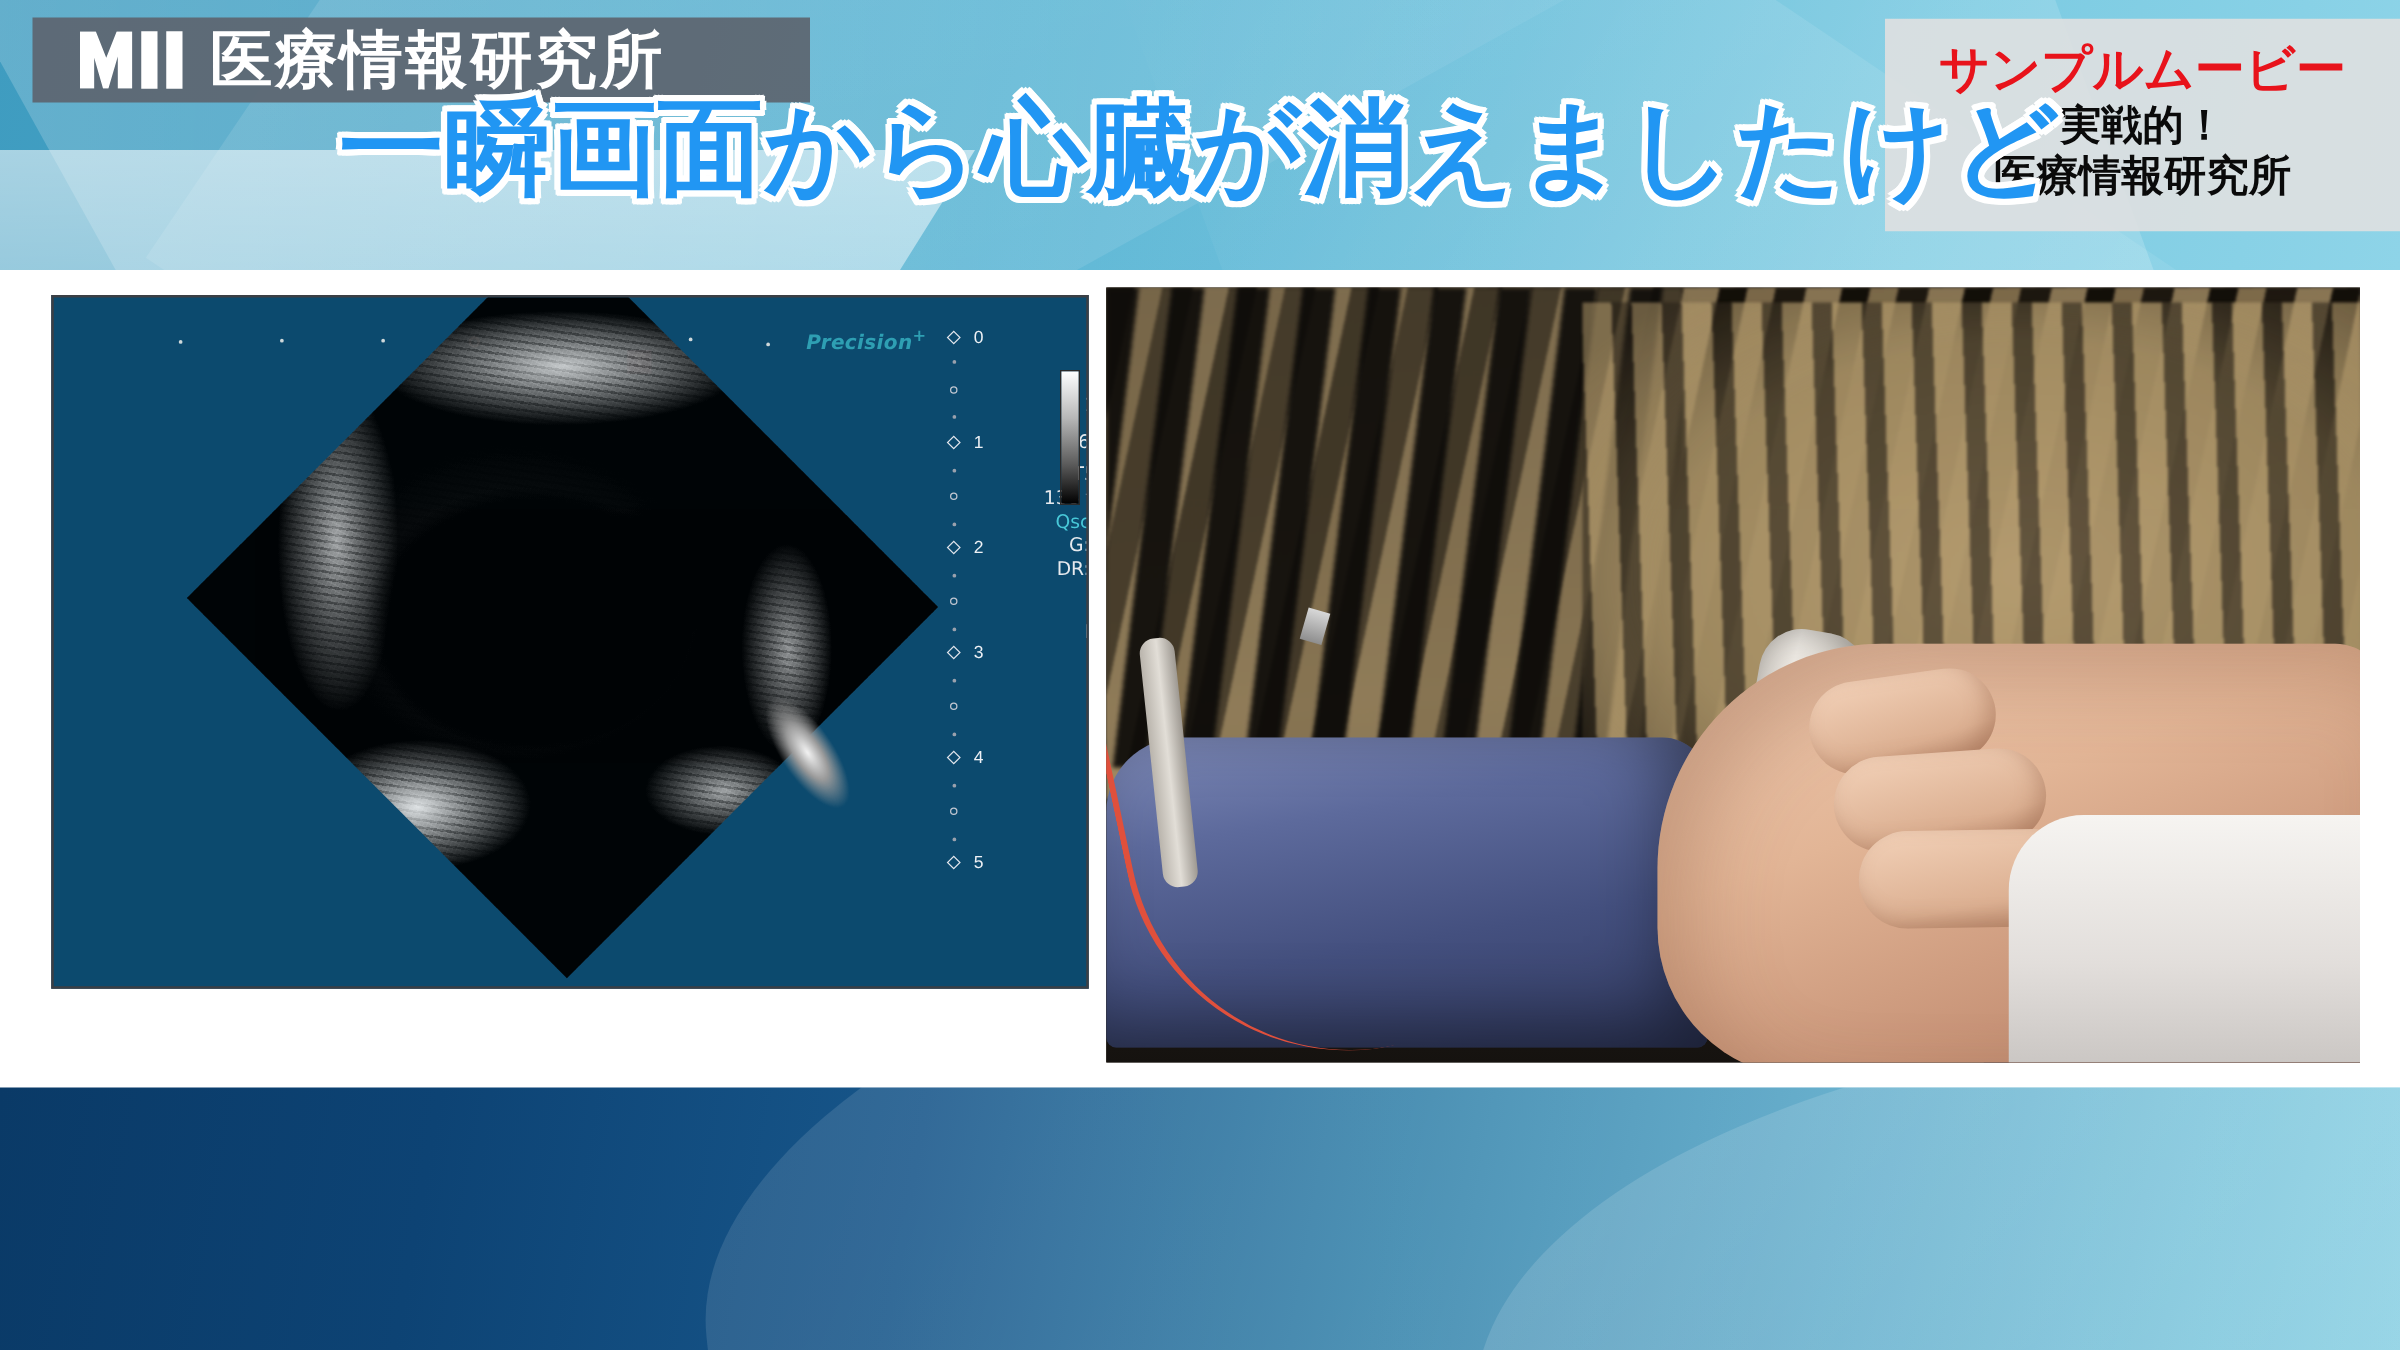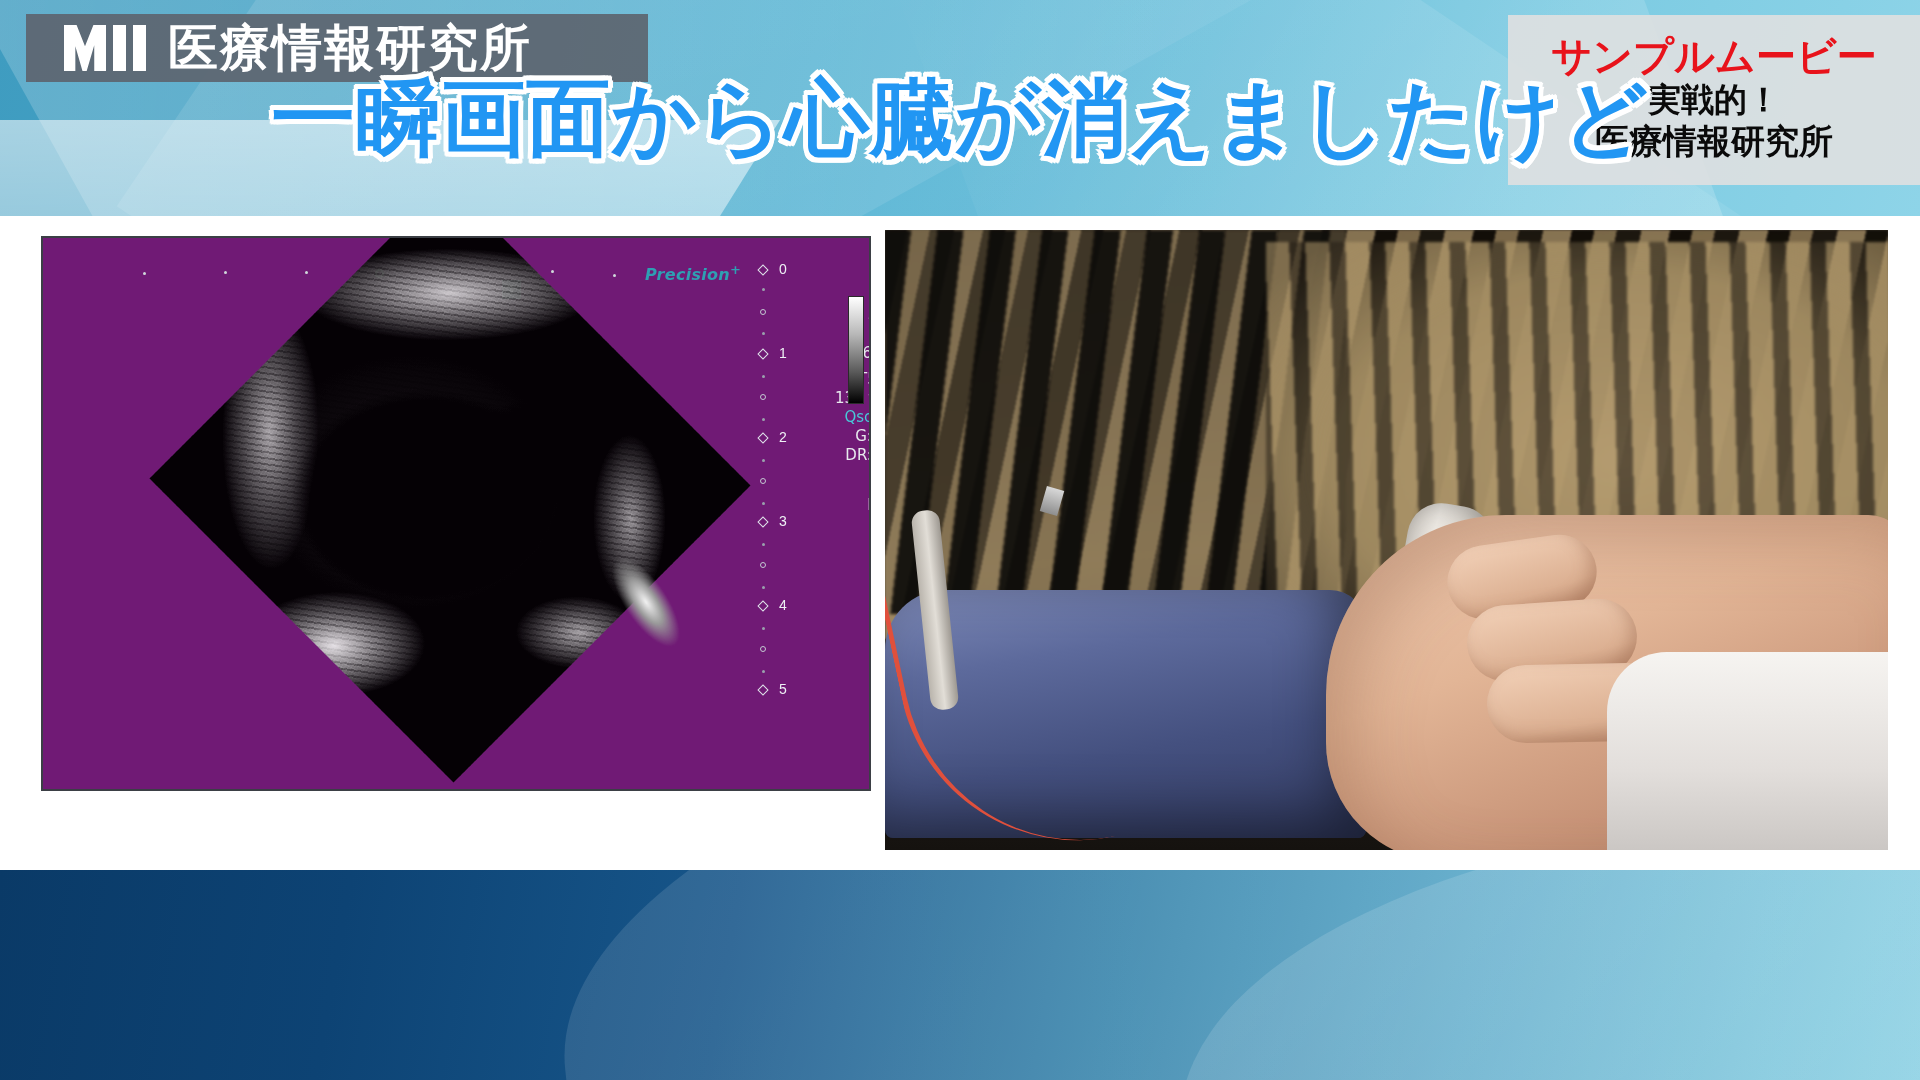--- a/index.html
+++ b/index.html
@@ -121,21 +121,21 @@
     position: absolute; left: 0; top: 216px;
     width: 1920px; height: 654px;
     background: #ffffff;
   }
 
   
   .us-panel {
     position: absolute;
     left: 41px; top: 236px;
     width: 830px; height: 555px;
-    background: #701a75;
+    background: #0c4a6e;
     border: 2px solid #3b3f45;
     overflow: hidden;
   }
   .us-brand {
     position: absolute; left: 602px; top: 24px;
     color: #2e9fb3;
     font-size: 16px;
     font-style: italic;
     font-weight: 700;
     font-family: "DejaVu Sans", sans-serif;

